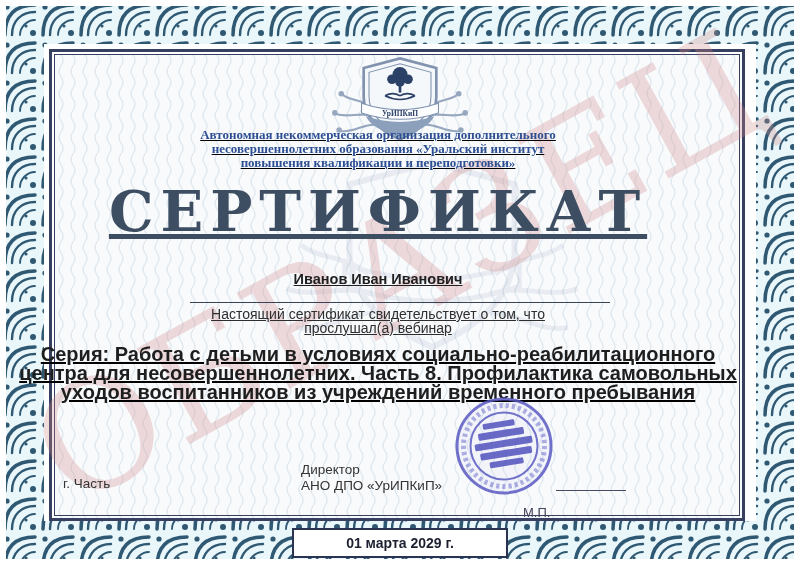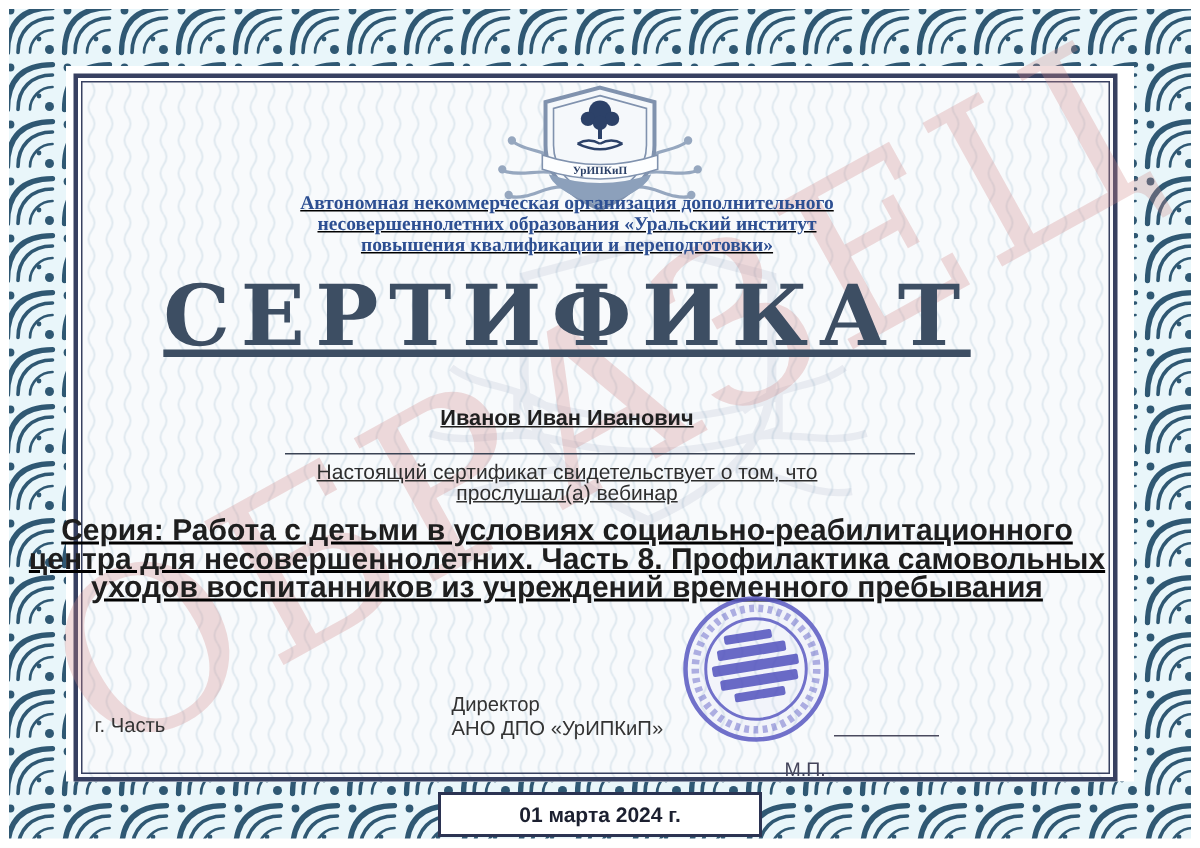--- a/index.html
+++ b/index.html
@@ -161,16 +161,16 @@
   <div class="abs z3 city">г. Часть</div>
   <div class="abs z3 role-block">
     <div class="role-line">Директор</div>
     <div class="role-line">АНО ДПО «УрИПКиП»</div>
   </div>
   <div class="abs z3 mp">М.П.</div>
   <div class="abs z3 sig-line"></div>
 
 
   <div class="abs date-box">
-    <span>01 марта 2024 г.</span>
+    <span>01 марта 2029 г.</span>
   </div>
 
 </div>
 
 </body></html>

